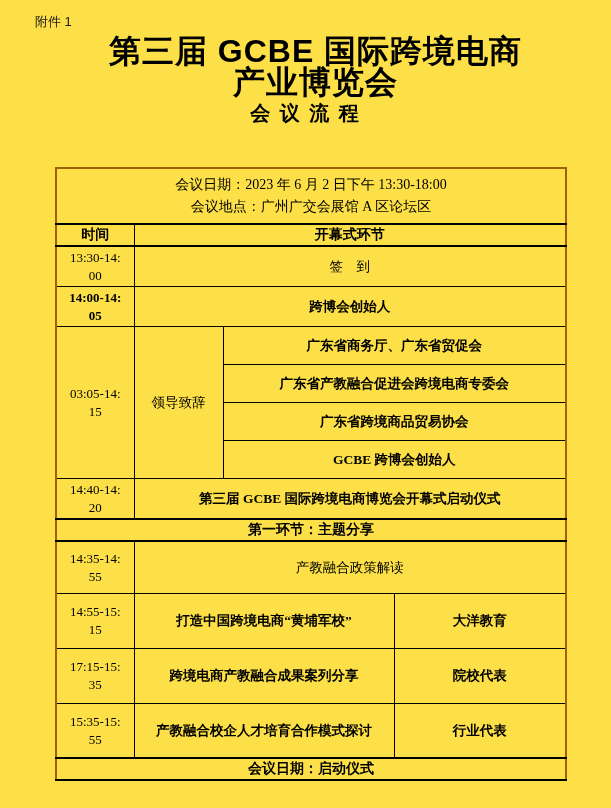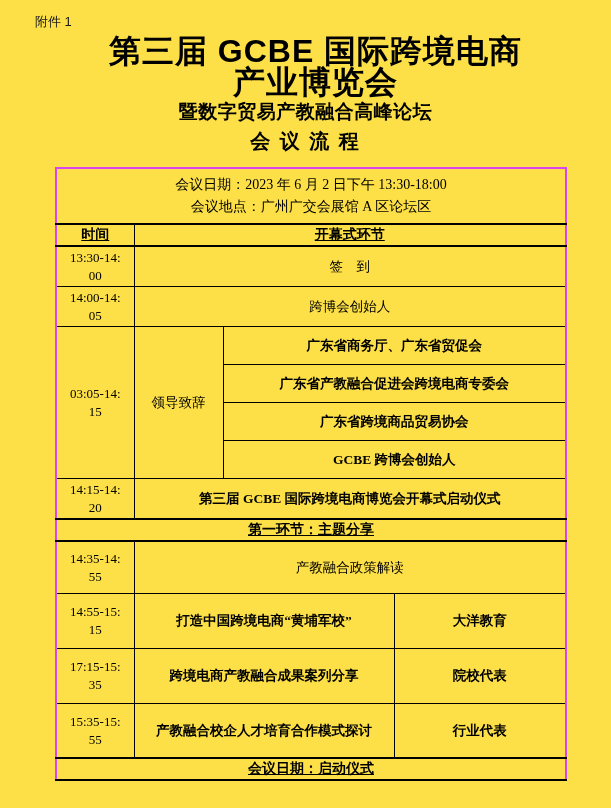--- a/index.html
+++ b/index.html
@@ -50,38 +50,37 @@
     line-height: 30px;
     letter-spacing: 2px;
   }
   table.agenda {
     position: absolute;
     left: 55px;
     top: 167px;
     width: 510px;
     border-collapse: collapse;
     table-layout: fixed;
-    border: 2px solid #d946ef;
+    border: 2px solid #a16207;
     font-size: 13.5px;
   }
   table.agenda td, table.agenda th {
     border: 1px solid #000000;
     vertical-align: middle;
     text-align: center;
     padding: 2px 4px;
     overflow: hidden;
   }
   tr.head-row th, tr.band-row td {
     border-top: 2px solid #000000;
     border-bottom: 2px solid #000000;
     font-family: "Liberation Sans", sans-serif;
     font-weight: bold;
     font-size: 14px;
     padding: 1px 4px;
-    text-decoration: underline;
   }
   td.time {
     white-space: pre-line;
     font-size: 13px;
     line-height: 1.35;
   }
   td.left {
     text-align: left;
     padding-left: 13px;
     font-weight: bold;
@@ -89,38 +88,37 @@
   td.info-cell {
     text-align: left;
     padding-left: 14px;
     font-size: 14px;
     line-height: 1.55;
     border-bottom: 2px solid #000000;
   }
   .r-info   { height: 56px; }
   .r-head   { height: 18px; }
   .r-signin { height: 37px; margin-top: 15px; }
-  .r-host   { height: 37px; }
+  .r-host   { height: 37px; font-weight: bold; }
   .r-leader { height: 38px; }
   .r-launch { height: 35px; }
   .r-band   { height: 19px; }
   .r-policy { height: 52px; }
   .r-talk   { height: 55px; margin-left: 37px; }
 </style>
 </head>
 <body>
 
 <div class="page">
 
   <div class="attachment">附件 1</div>
 
   <div class="title-block">
     <div class="title-l1">第三届 GCBE 国际跨境电商</div>
     <div class="title-l2">产业博览会</div>
-    <div class="title-l3">暨数字贸易产教融合高峰论坛</div>
     <div class="title-l4">会 议 流 程</div>
   </div>
 
   <table class="agenda">
     <colgroup>
       <col style="width:78px">
       <col style="width:89px">
       <col style="width:171px">
       <col style="width:172px">
     </colgroup>
@@ -160,21 +158,21 @@
       <td class="left" colspan="2">广东省产教融合促进会跨境电商专委会</td>
     </tr>
     <tr class="r-leader">
       <td class="left" colspan="2">广东省跨境商品贸易协会</td>
     </tr>
     <tr class="r-leader">
       <td class="left" colspan="2">GCBE 跨博会创始人</td>
     </tr>
 
     <tr class="r-launch">
-      <td class="time">14:15-14:
+      <td class="time">14:40-14:
 20</td>
       <td class="left" colspan="3">第三届 GCBE 国际跨境电商博览会开幕式启动仪式</td>
     </tr>
 
     <tr class="r-band band-row">
       <td colspan="4">第一环节：主题分享</td>
     </tr>
 
     <tr class="r-policy">
       <td class="time">14:35-14:

